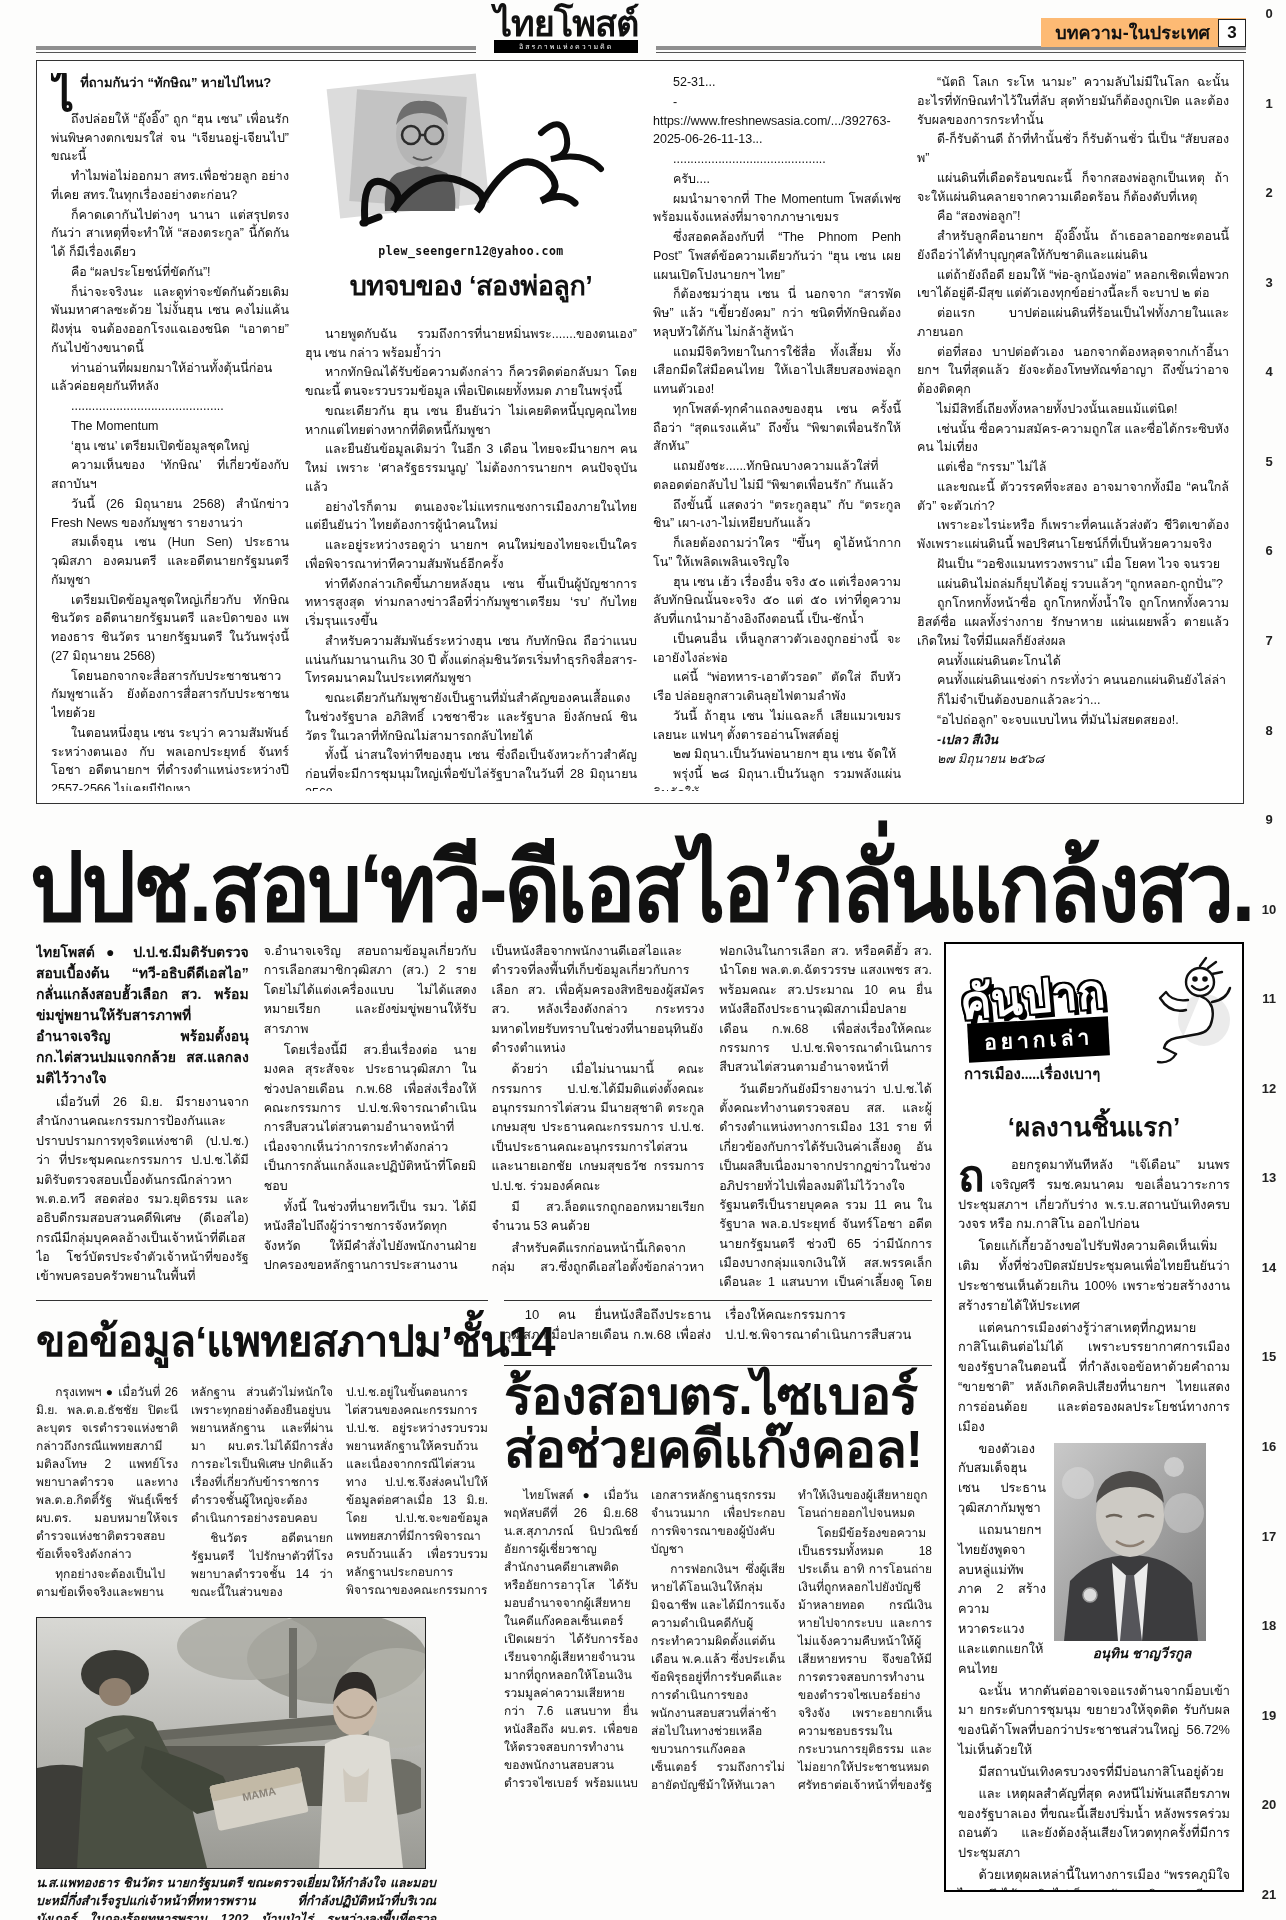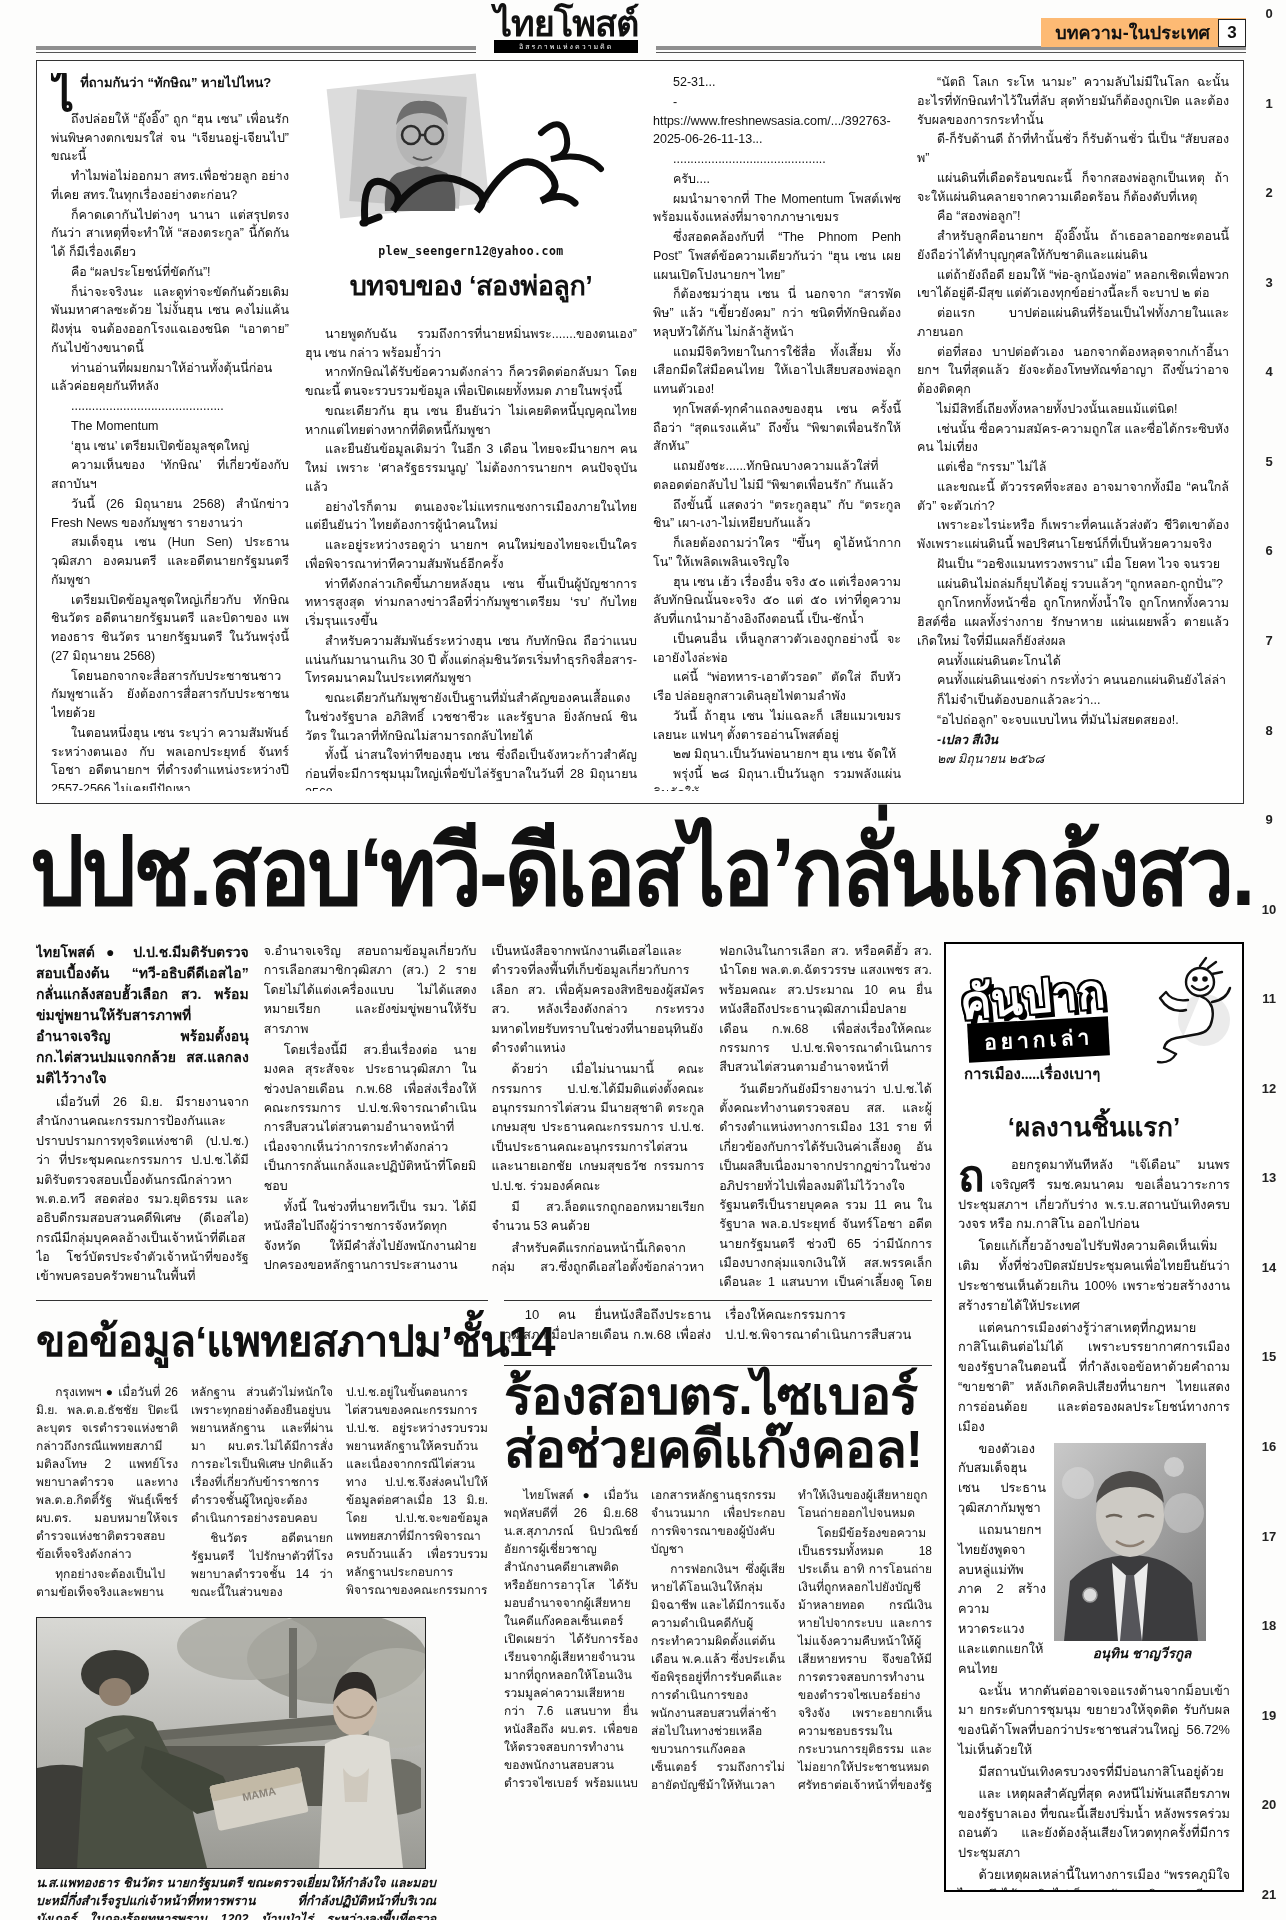--- a/index.html
+++ b/index.html
@@ -31,21 +31,21 @@
   .opener{display:flex;gap:6px;}
   .opener-mark{font-size:46px;font-weight:900;line-height:.8;transform:translateY(4px);}
   .lead-q{font-weight:700;font-size:13px;}
   .italic, .tcol.ital p{}
   .portrait-block{position:relative;height:168px;margin-bottom:2px;}
   .email{font-family:"DejaVu Sans Mono","Liberation Mono",monospace;font-weight:700;font-size:11.5px;text-align:center;letter-spacing:.5px;margin:2px 0 6px 0;}
   .col-headline{font-size:27px;font-weight:800;text-align:center;margin:4px 0 18px 0;letter-spacing:-.5px;}
   .signoff{font-weight:700;font-style:italic;text-indent:1.6em;}
   .signdate{font-style:italic;text-indent:1.6em;}
   
-  .banner{left:30px;top:812px;width:1222px;height:118px;display:flex;align-items:center;}
+  .banner{left:30px;top:812px;width:1222px;height:118px;display:flex;align-items:flex-end;}
   .banner h1{margin:0;font-size:86px;font-weight:900;letter-spacing:-3px;line-height:1.0;white-space:nowrap;transform:scale(1.0,1.12);transform-origin:left center;}
   
   .main{left:36px;top:942px;width:1208px;height:950px;display:flex;gap:12px;}
   .main-left{width:896px;flex:0 0 896px;}
   .ppch-cols{column-count:4;column-gap:15px;height:352px;overflow:hidden;font-size:12.5px;line-height:1.55;text-align:justify;}
   .story-lead{font-weight:800;font-size:14px;line-height:1.5;text-indent:0;margin-bottom:4px;}
   .lower{display:flex;gap:16px;margin-top:6px;}
   .medical{width:452px;flex:0 0 452px;border-top:1.5px solid #333;padding-top:4px;}
   .medical h2{margin:2px 0 8px 0;font-size:43px;font-weight:600;letter-spacing:-1px;white-space:nowrap;}
   .cols3{column-count:3;column-gap:13px;overflow:hidden;font-size:12px;line-height:1.5;text-align:justify;}

